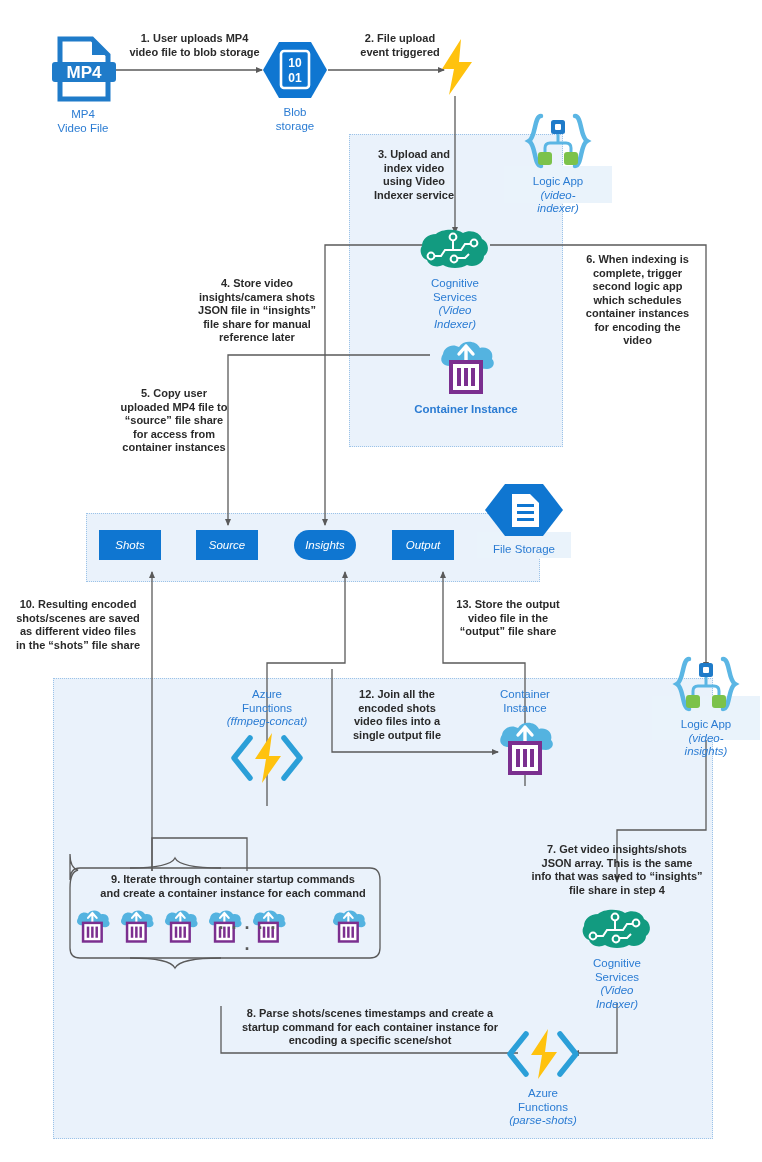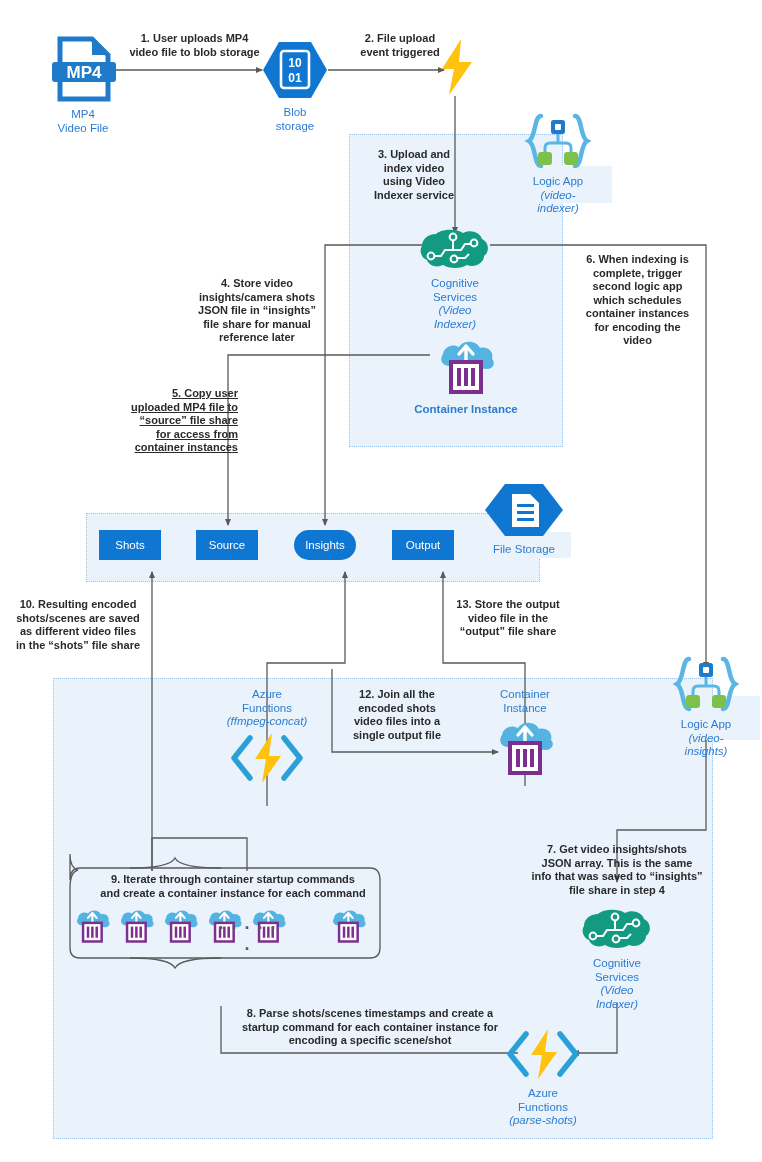--- a/index.html
+++ b/index.html
@@ -5,25 +5,25 @@
   html,body{margin:0;padding:0;background:#ffffff;}
   body{width:762px;height:1162px;position:relative;overflow:hidden;
        font-family:"Liberation Sans","DejaVu Sans",sans-serif;}
   #stage{position:absolute;left:0;top:0;width:762px;height:1162px;}
   svg.layer{position:absolute;left:0;top:0;width:762px;height:1162px;}
   .node{position:absolute;}
   .cap{color:#2b7cd3;font-size:11.5px;line-height:13.5px;text-align:center;}
   .cap .it{font-style:italic;}
   .step{position:absolute;color:#2a2a2a;font-size:11px;font-weight:bold;
         line-height:13.5px;text-align:center;}
-  .step.left{text-align:right;text-decoration:underline;}
+  .step.left{text-align:center;}
   .panel{position:absolute;background:#eaf2fb;border:1px dotted #9cc3e8;}
   .chipbg{position:absolute;background:#eaf3fb;}
   .sharebox{position:absolute;background:#0f76d1;color:#fff;font-size:11.5px;
-            display:flex;align-items:center;justify-content:center;}
+            display:flex;align-items:center;justify-content:center;font-style:italic;}
 </style>
 </head>
 <body>
 
 <div id="stage">
 
   <div class="panel" style="left:349px;top:134px;width:212px;height:311px;"></div>
   <div class="panel" style="left:86px;top:513px;width:452px;height:67px;"></div>
   <div class="panel" style="left:53px;top:678px;width:658px;height:459px;"></div>
 

